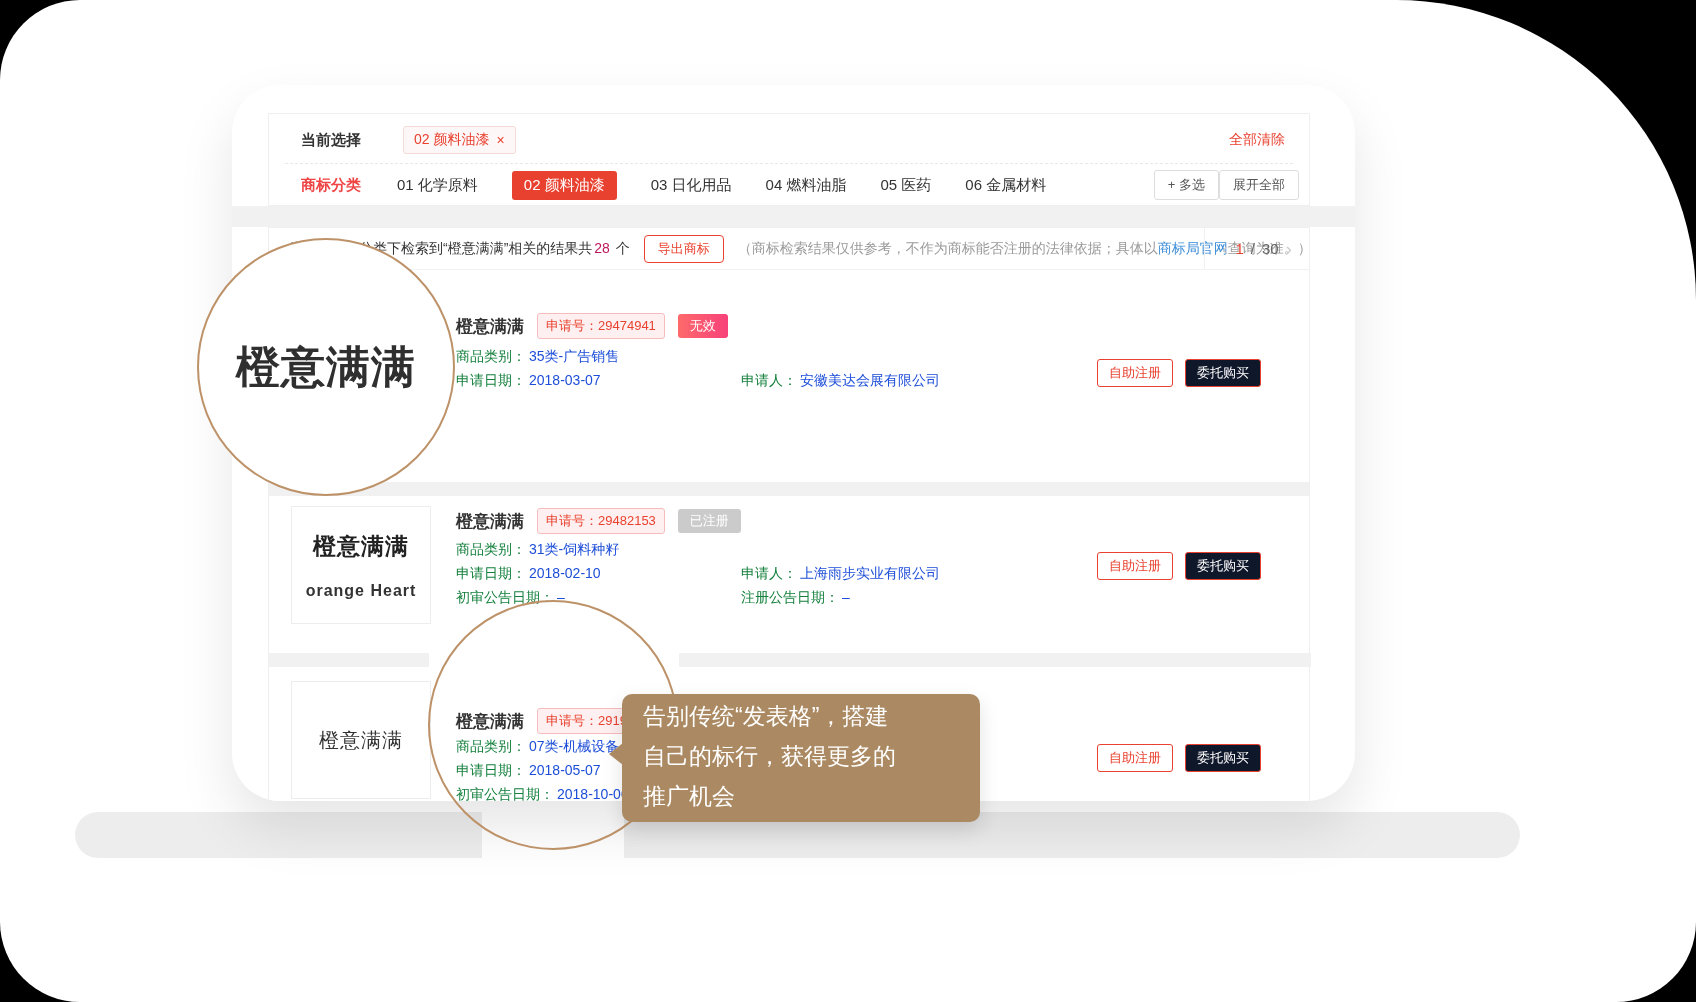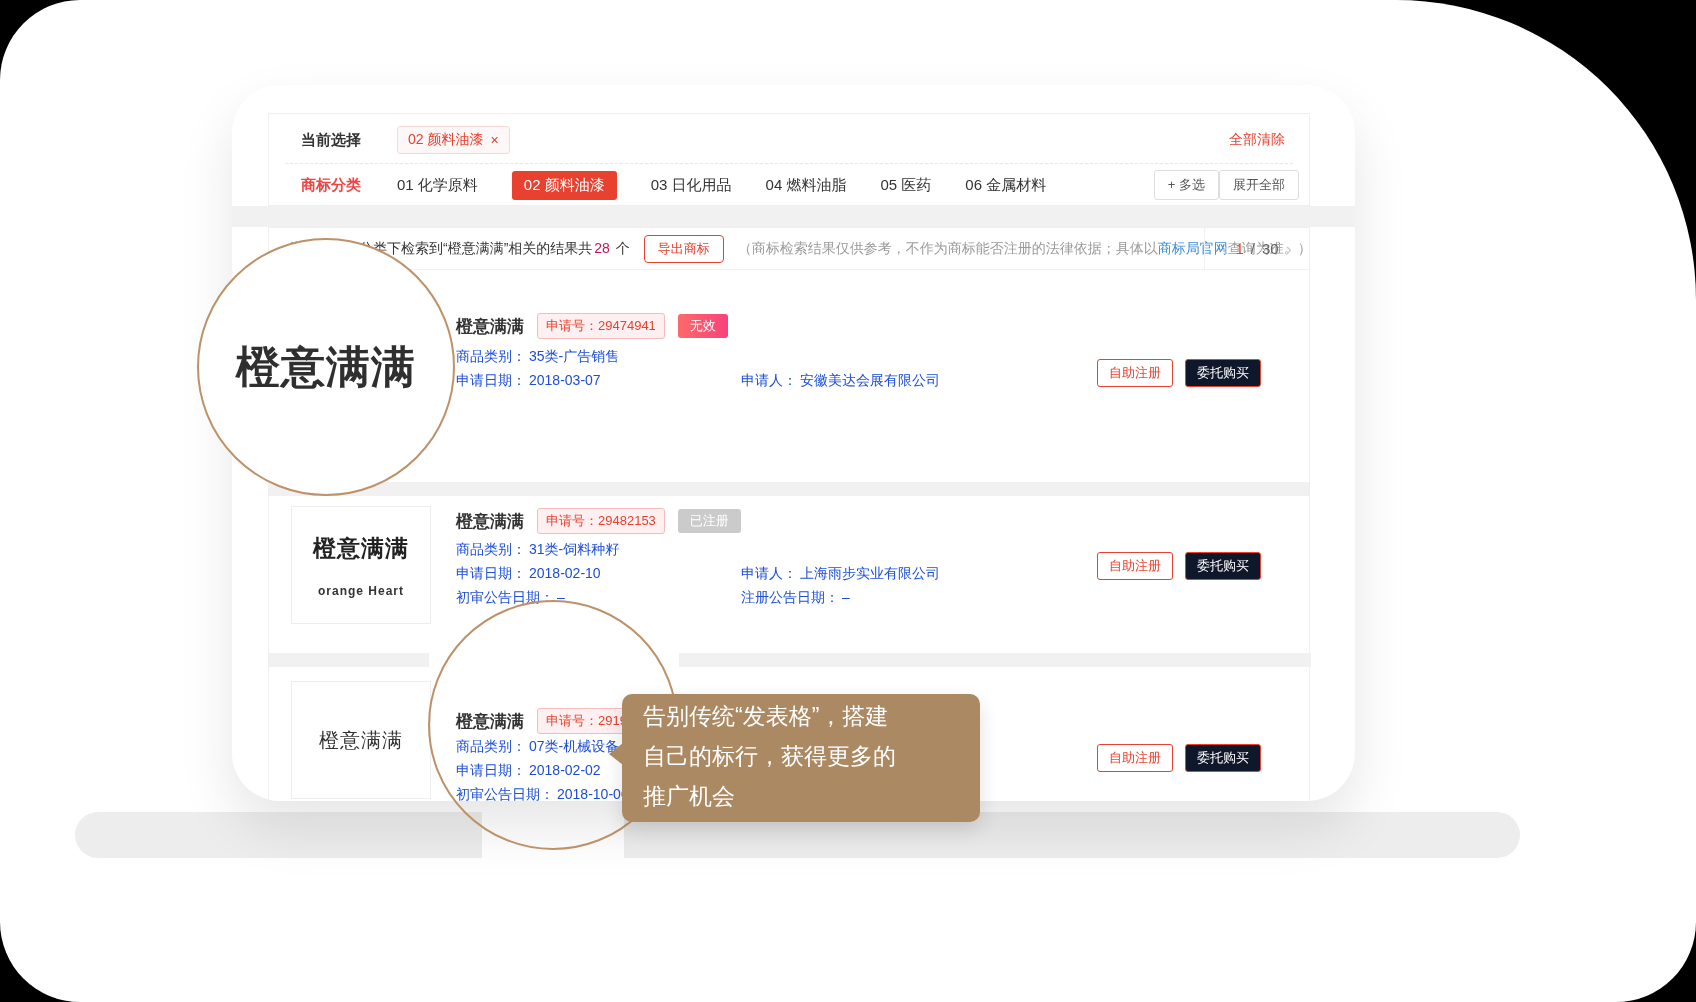--- a/index.html
+++ b/index.html
@@ -12,21 +12,21 @@
   .base-left{left:75px;width:407px;border-radius:23px 0 0 23px;}
   .base-right{left:624px;width:896px;border-radius:0 23px 23px 0;}
 
   
   .window{position:absolute;left:232px;top:85px;width:1123px;height:716px;background:#fff;
           border-radius:48px;box-shadow:0 26px 55px rgba(0,0,0,.10);z-index:1;overflow:hidden;}
 
   
   .filter-panel{position:absolute;left:36px;top:28px;width:1042px;height:93px;
                 border:1px solid #efefef;background:#fff;box-sizing:border-box;}
-  .fp-rowA{position:absolute;left:32px;right:24px;top:6px;height:40px;display:flex;align-items:center;}
+  .fp-rowA{position:absolute;left:32px;right:24px;top:6px;height:40px;display:flex;align-items:center;gap:6px;}
   .fp-label{font-size:15px;color:#333;font-weight:700;}
   .fp-label.gray{color:#ef4444;font-weight:700;}
   .sel-tag{margin-left:36px;display:flex;align-items:center;font-size:14px;color:#e8412f;
            background:#fef7f7;border:1px solid #f3d9d7;border-radius:3px;padding:4px 10px;}
   .sel-tag .x{margin-left:7px;font-size:14px;color:#e8412f;cursor:pointer;}
   .clear-all{margin-left:auto;font-size:14px;color:#e8412f;cursor:pointer;}
   .fp-dash{position:absolute;left:16px;right:16px;top:49px;border-top:1px dashed #e8e8e8;}
   .fp-rowB{position:absolute;left:32px;right:10px;top:56px;height:30px;display:flex;align-items:center;}
   .cat-item{font-size:15px;color:#333;margin-left:34px;cursor:pointer;white-space:nowrap;}
   .cat-item.first{margin-left:36px;}
@@ -63,39 +63,39 @@
   .band{position:absolute;height:14px;background:#f1f1f1;}
   .band1{left:0;top:254px;width:100%;}
   .band2a{left:0;top:425px;width:160px;}
   .band2b{left:410px;top:425px;width:632px;}
 
   .tile{position:absolute;left:22px;width:140px;height:118px;border:1px solid #ededed;background:#fff;
         box-sizing:border-box;display:flex;flex-direction:column;align-items:center;justify-content:center;cursor:pointer;}
   .r1 .tile{top:32px;} .r2 .tile{top:11px;} .r3 .tile{top:13px;}
   .tile-main{font-size:20px;color:#333;letter-spacing:1px;}
   .r2 .tile-main{font-family:"DejaVu Serif","Liberation Serif",serif;font-weight:700;font-size:23px;color:#222;}
-  .tile-sub{font-size:12px;font-weight:700;letter-spacing:1px;color:#333;margin-top:20px;}
+  .tile-sub{font-size:16px;font-weight:700;letter-spacing:1px;color:#333;margin-top:20px;}
   .tile-sub:empty{display:none;}
 
   .title-line{position:absolute;left:187px;display:flex;align-items:center;gap:13px;}
   .r1 .title-line{top:44px;} .r2 .title-line{top:13px;} .r3 .title-line{top:40px;}
   .row-title{font-size:17px;font-weight:700;color:#333;}
   .appno-badge{font-size:13px;color:#e8412f;background:#fef0f0;border:1px solid #f6bcbc;
                border-radius:3px;padding:3px 8px;white-space:nowrap;}
   .status{font-size:13px;color:#fff;border-radius:3px;padding:3px 12px;white-space:nowrap;}
   .status:empty{display:none;}
   .status.invalid{background:linear-gradient(90deg,#fd6a6a,#f8427a);}
   .status.registered{background:#cbcbcb;}
 
   .fline{position:absolute;left:187px;font-size:14px;white-space:nowrap;}
   .fline.c2{left:472px;}
   .r1 .l2{top:79px;} .r1 .l3{top:103px;}
   .r2 .l2{top:46px;} .r2 .l3{top:70px;}  .r2 .l4{top:94px;}
   .r3 .l2{top:70px;} .r3 .l3{top:94px;}  .r3 .l4{top:118px;}
-  .flabel{color:#1d4ed8;}
+  .flabel{color:#15803d;}
   .fvalue{color:#1d4ed8;margin-left:3px;}
 
   .btn{position:absolute;height:28px;font-size:13px;border-radius:3px;cursor:pointer;
        display:flex;align-items:center;justify-content:center;box-sizing:border-box;width:76px;}
   .btn-outline{left:828px;background:#fff;border:1px solid #e8412f;color:#e8412f;}
   .btn-solid{left:916px;background:#0f172a;border:1px solid #e8412f;color:#fff;}
   .r1 .btn{top:90px;} .r2 .btn{top:57px;} .r3 .btn{top:76px;}
 
   
   .lens{position:absolute;border-radius:50%;box-sizing:border-box;border:2px solid #bd9268;z-index:30;}
@@ -213,21 +213,21 @@
         <div class="tile">
           <div class="tile-main">橙意满满</div>
 
         </div>
         <div class="title-line">
           <span class="row-title">橙意满满</span>
           <span class="appno-badge"><span>申请号：</span><span>29198321</span></span>
 
         </div>
         <div class="fline l2"><span class="flabel">商品类别：</span><span class="fvalue">07类-机械设备</span></div>
-        <div class="fline l3"><span class="flabel">申请日期：</span><span class="fvalue">2018-02-02</span></div>
+        <div class="fline l3"><span class="flabel">申请日期：</span><span class="fvalue">2018-05-07</span></div>
         <div class="fline l4"><span class="flabel">初审公告日期：</span><span class="fvalue">2018-10-06</span></div>
         <button class="btn btn-outline">自助注册</button>
         <button class="btn btn-solid">委托购买</button>
       </div>
 
     </div>
   </div>
 
   <div class="lens lens1">
     <span class="lens1-text">橙意满满</span>

